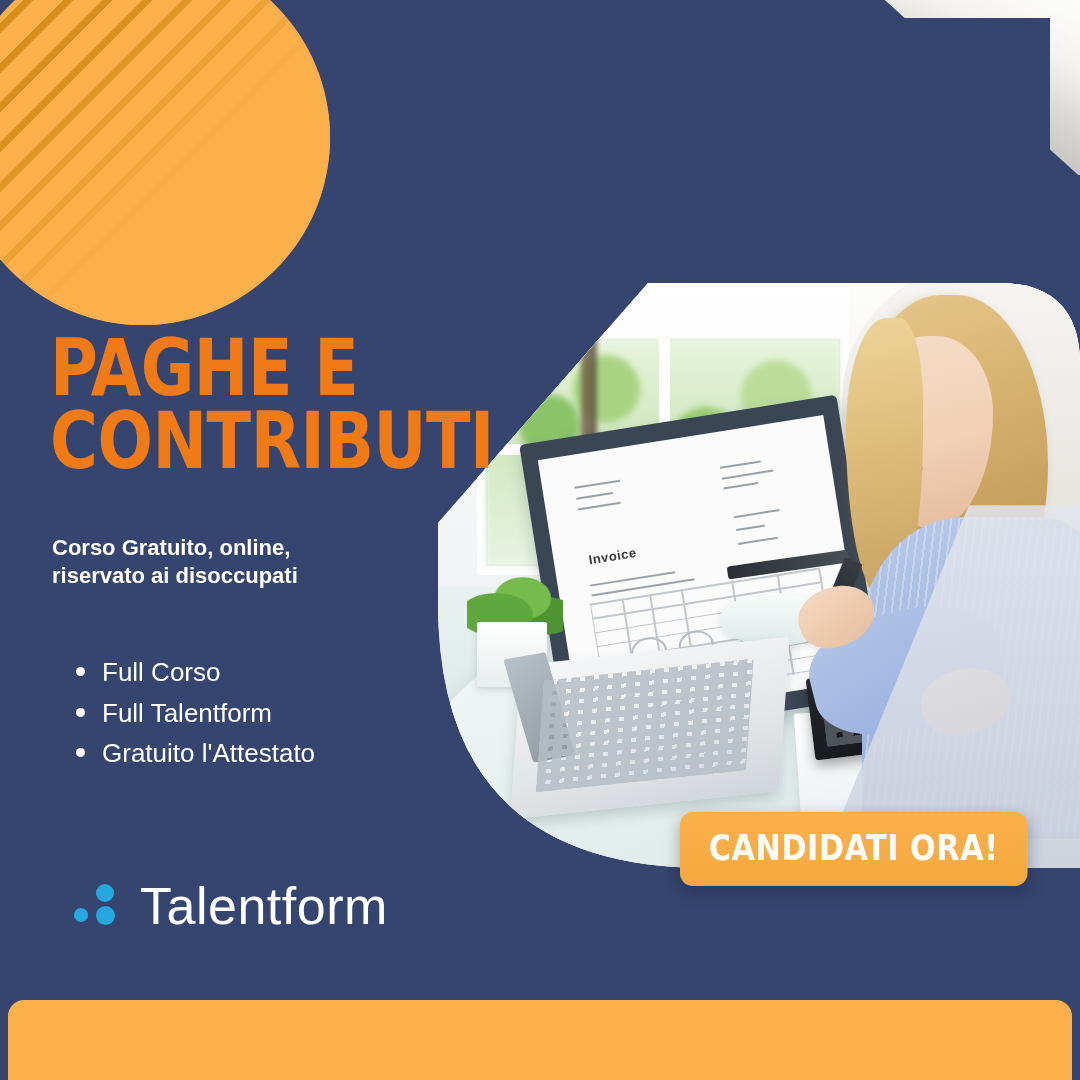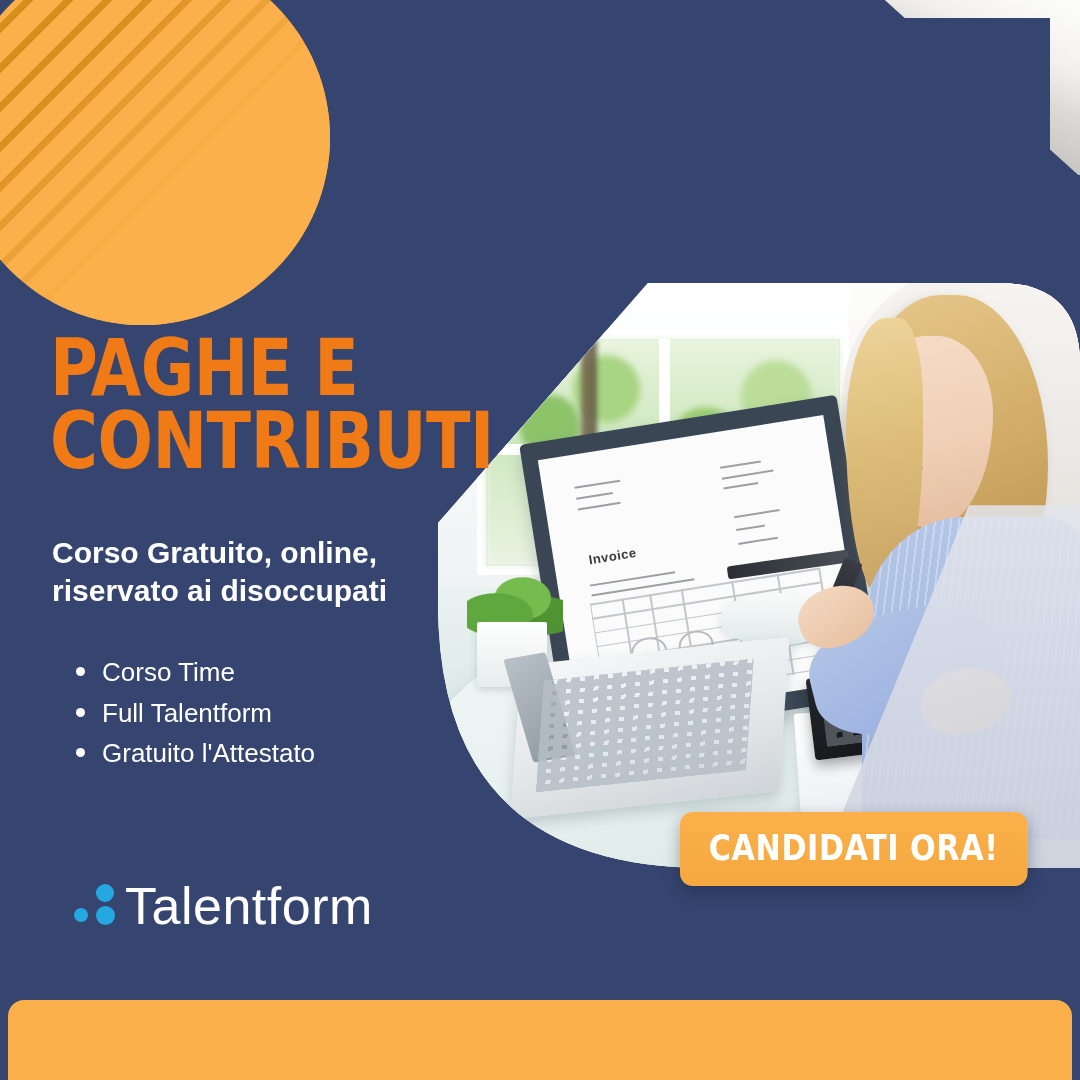--- a/index.html
+++ b/index.html
@@ -201,35 +201,35 @@
   .title{
     position:absolute;left:50px;top:332px;width:470px;
     color:#f07a16;font-weight:700;font-size:78px;line-height:.94;
     letter-spacing:-.5px;text-transform:uppercase;
     font-family:"DejaVu Sans Condensed","Liberation Sans Narrow","Liberation Sans",sans-serif;
     transform:scaleX(.93);transform-origin:left top;
   }
   .title .l2{display:block;}
   .subtitle{
     position:absolute;left:52px;top:534px;width:450px;
-    color:#ffffff;font-weight:700;font-size:30px;line-height:1.28;
+    color:#ffffff;font-weight:700;font-size:22px;line-height:1.28;
   }
   .bullets{
     position:absolute;left:72px;top:652px;margin:0;padding:0 0 0 26px;
     color:#ffffff;font-size:26px;line-height:1.56;font-weight:400;
     list-style:none;
   }
   .bullets li{position:relative;padding-left:4px;}
   .bullets li::before{
     content:"";position:absolute;left:-22px;top:15px;
     width:9px;height:9px;border-radius:50%;background:#ffffff;
   }
 
   
-  .logo{position:absolute;left:74px;top:880px;display:flex;align-items:center;gap:5px;}
+  .logo{position:absolute;left:74px;top:880px;display:flex;align-items:center;gap:20px;}
   .logo-mark{position:relative;width:46px;height:46px;}
   .logo-mark i{position:absolute;border-radius:50%;background:#25a8e0;display:block;}
   .dot-a{width:18px;height:18px;left:22px;top:1px;}
   .dot-b{width:14px;height:14px;left:0px;top:25px;}
   .dot-c{width:19px;height:19px;left:22px;top:23px;}
   .logo-text{color:#ffffff;font-size:52px;font-weight:300;letter-spacing:.5px;line-height:1;}
 
   
   .cta{
     position:absolute;left:680px;top:812px;
@@ -363,21 +363,21 @@
     <span class="l1">PAGHE E</span>
     <span class="l2">CONTRIBUTI</span>
   </div>
 
   <div class="subtitle">
     <span>Corso Gratuito, online,</span><br>
     <span>riservato ai disoccupati</span>
   </div>
 
   <ul class="bullets">
-    <li><span>Corso Time</span></li>
+    <li><span>Full Corso</span></li>
     <li><span>Full Talentform</span></li>
     <li><span>Gratuito l'Attestato</span></li>
   </ul>
 
   <div class="logo">
     <span class="logo-mark">
       <i class="dot-a"></i>
         <i class="dot-b"></i>
         <i class="dot-c"></i>
     </span>

